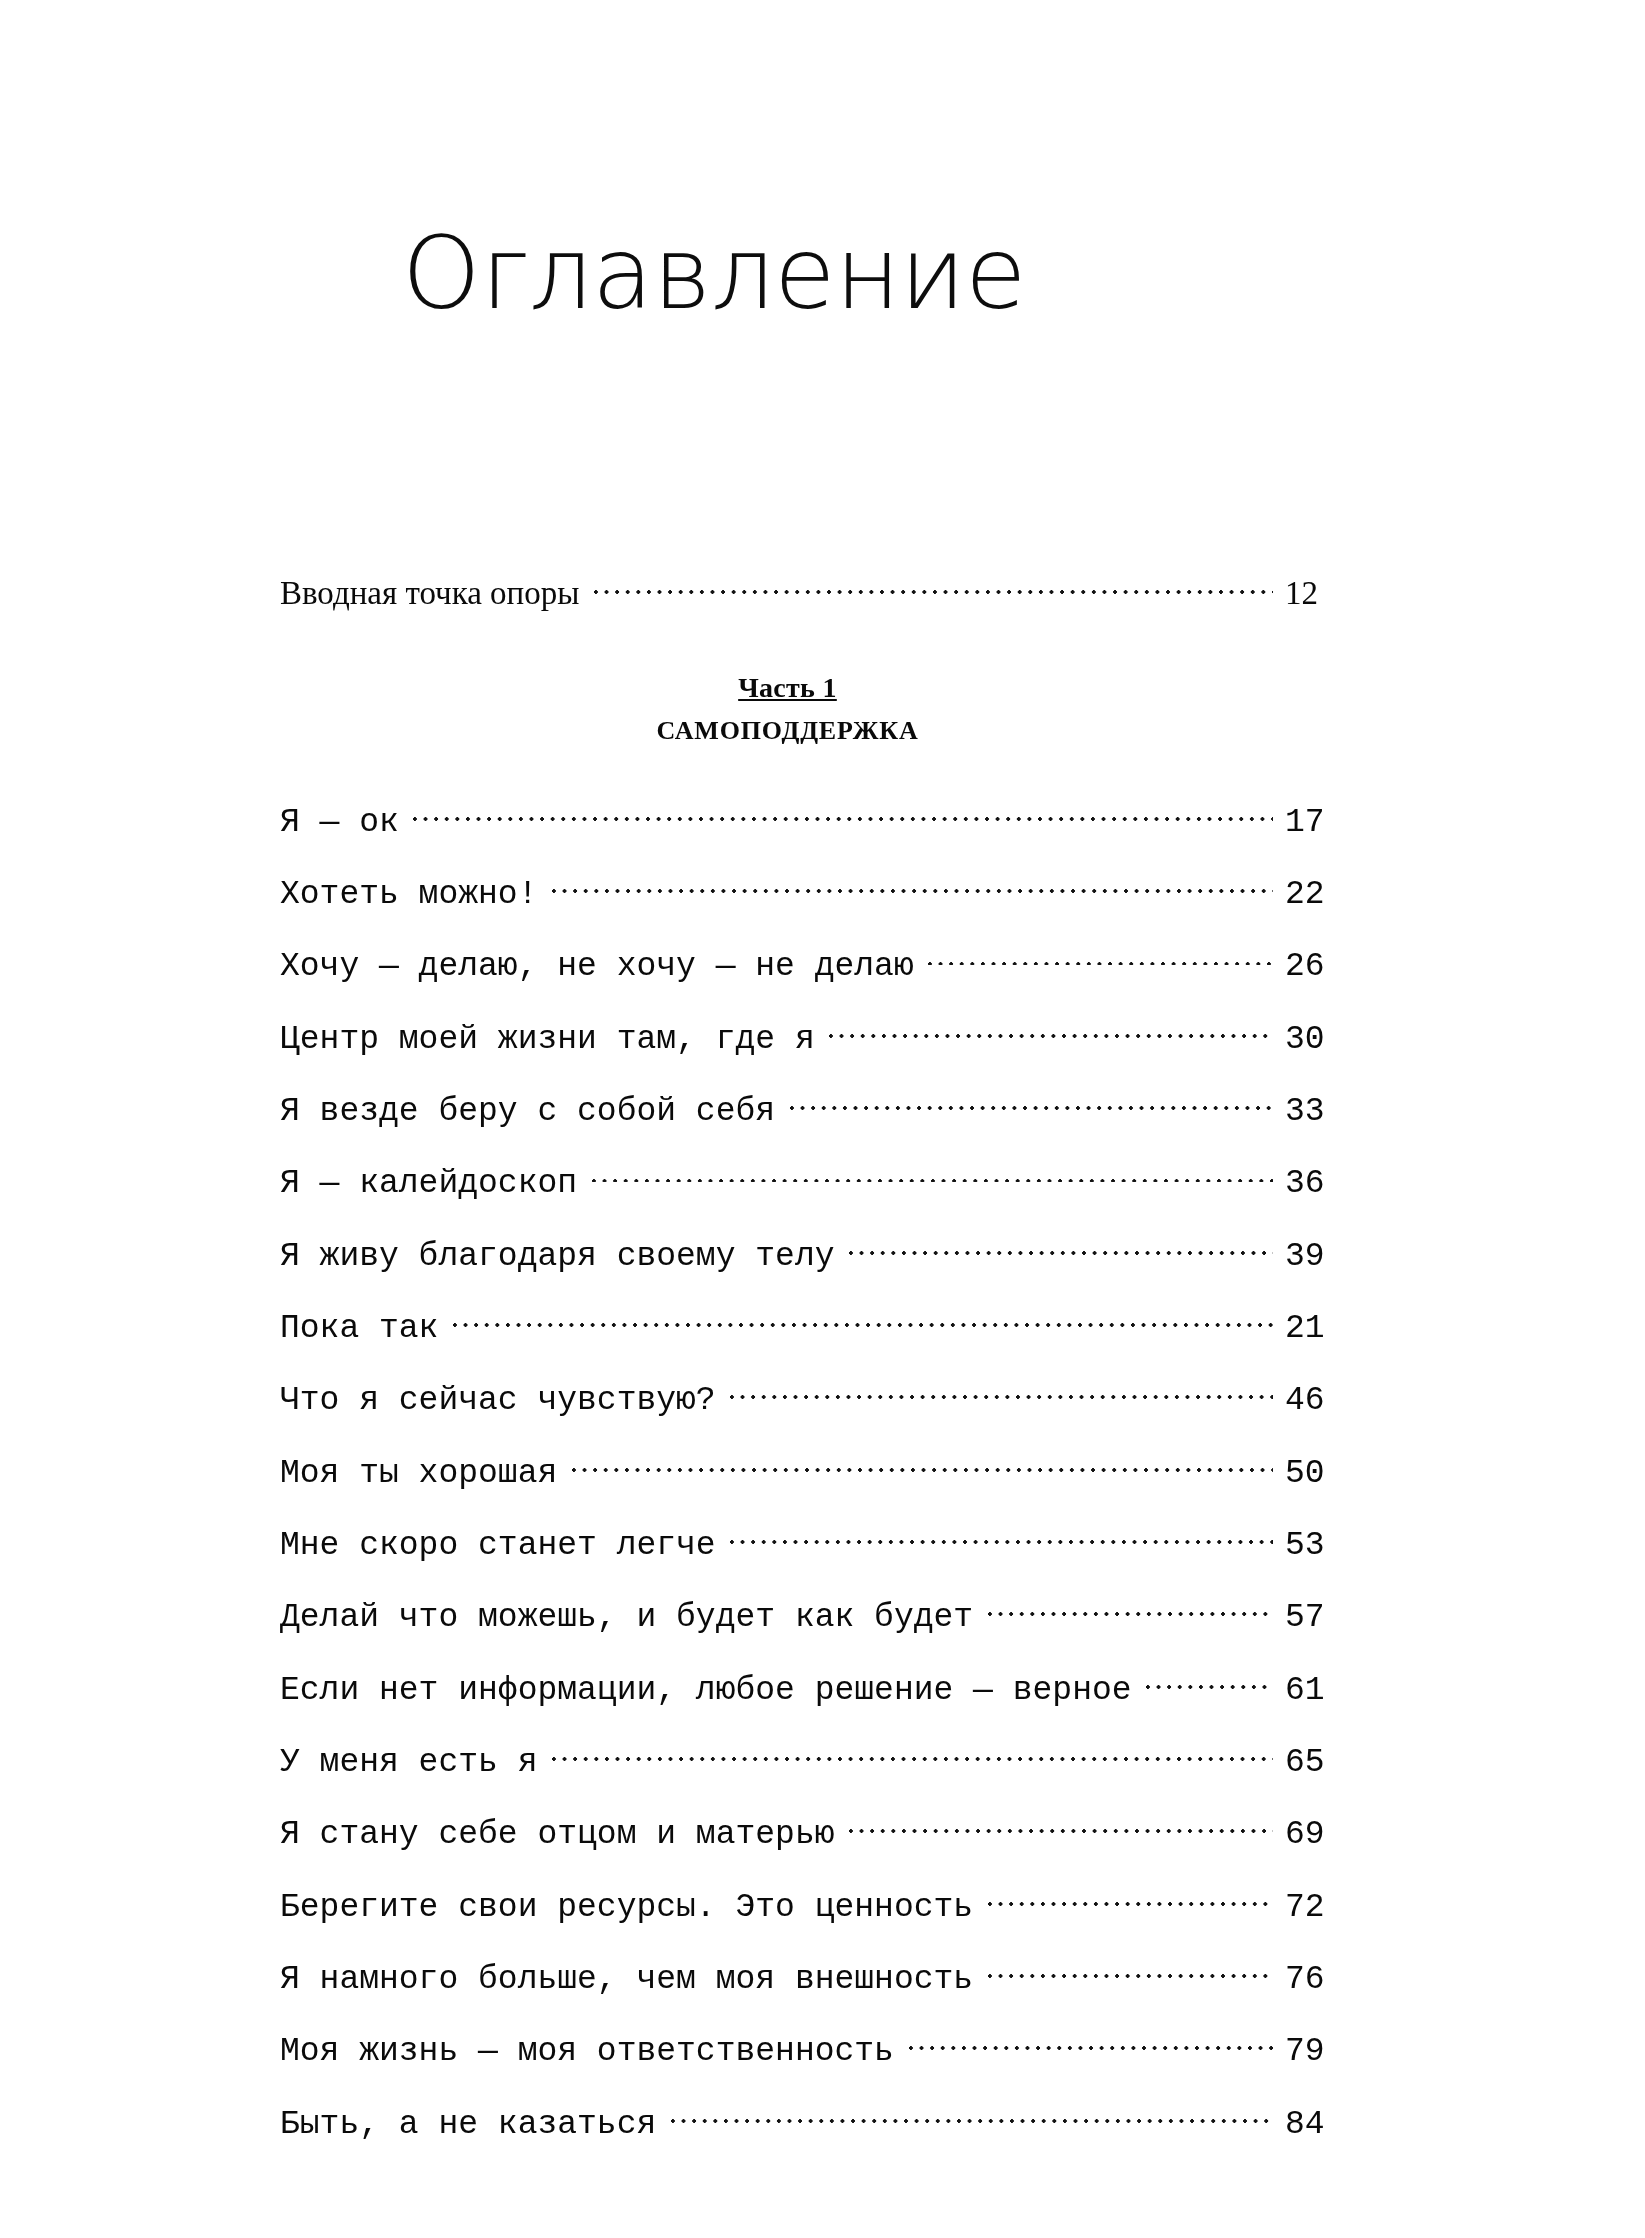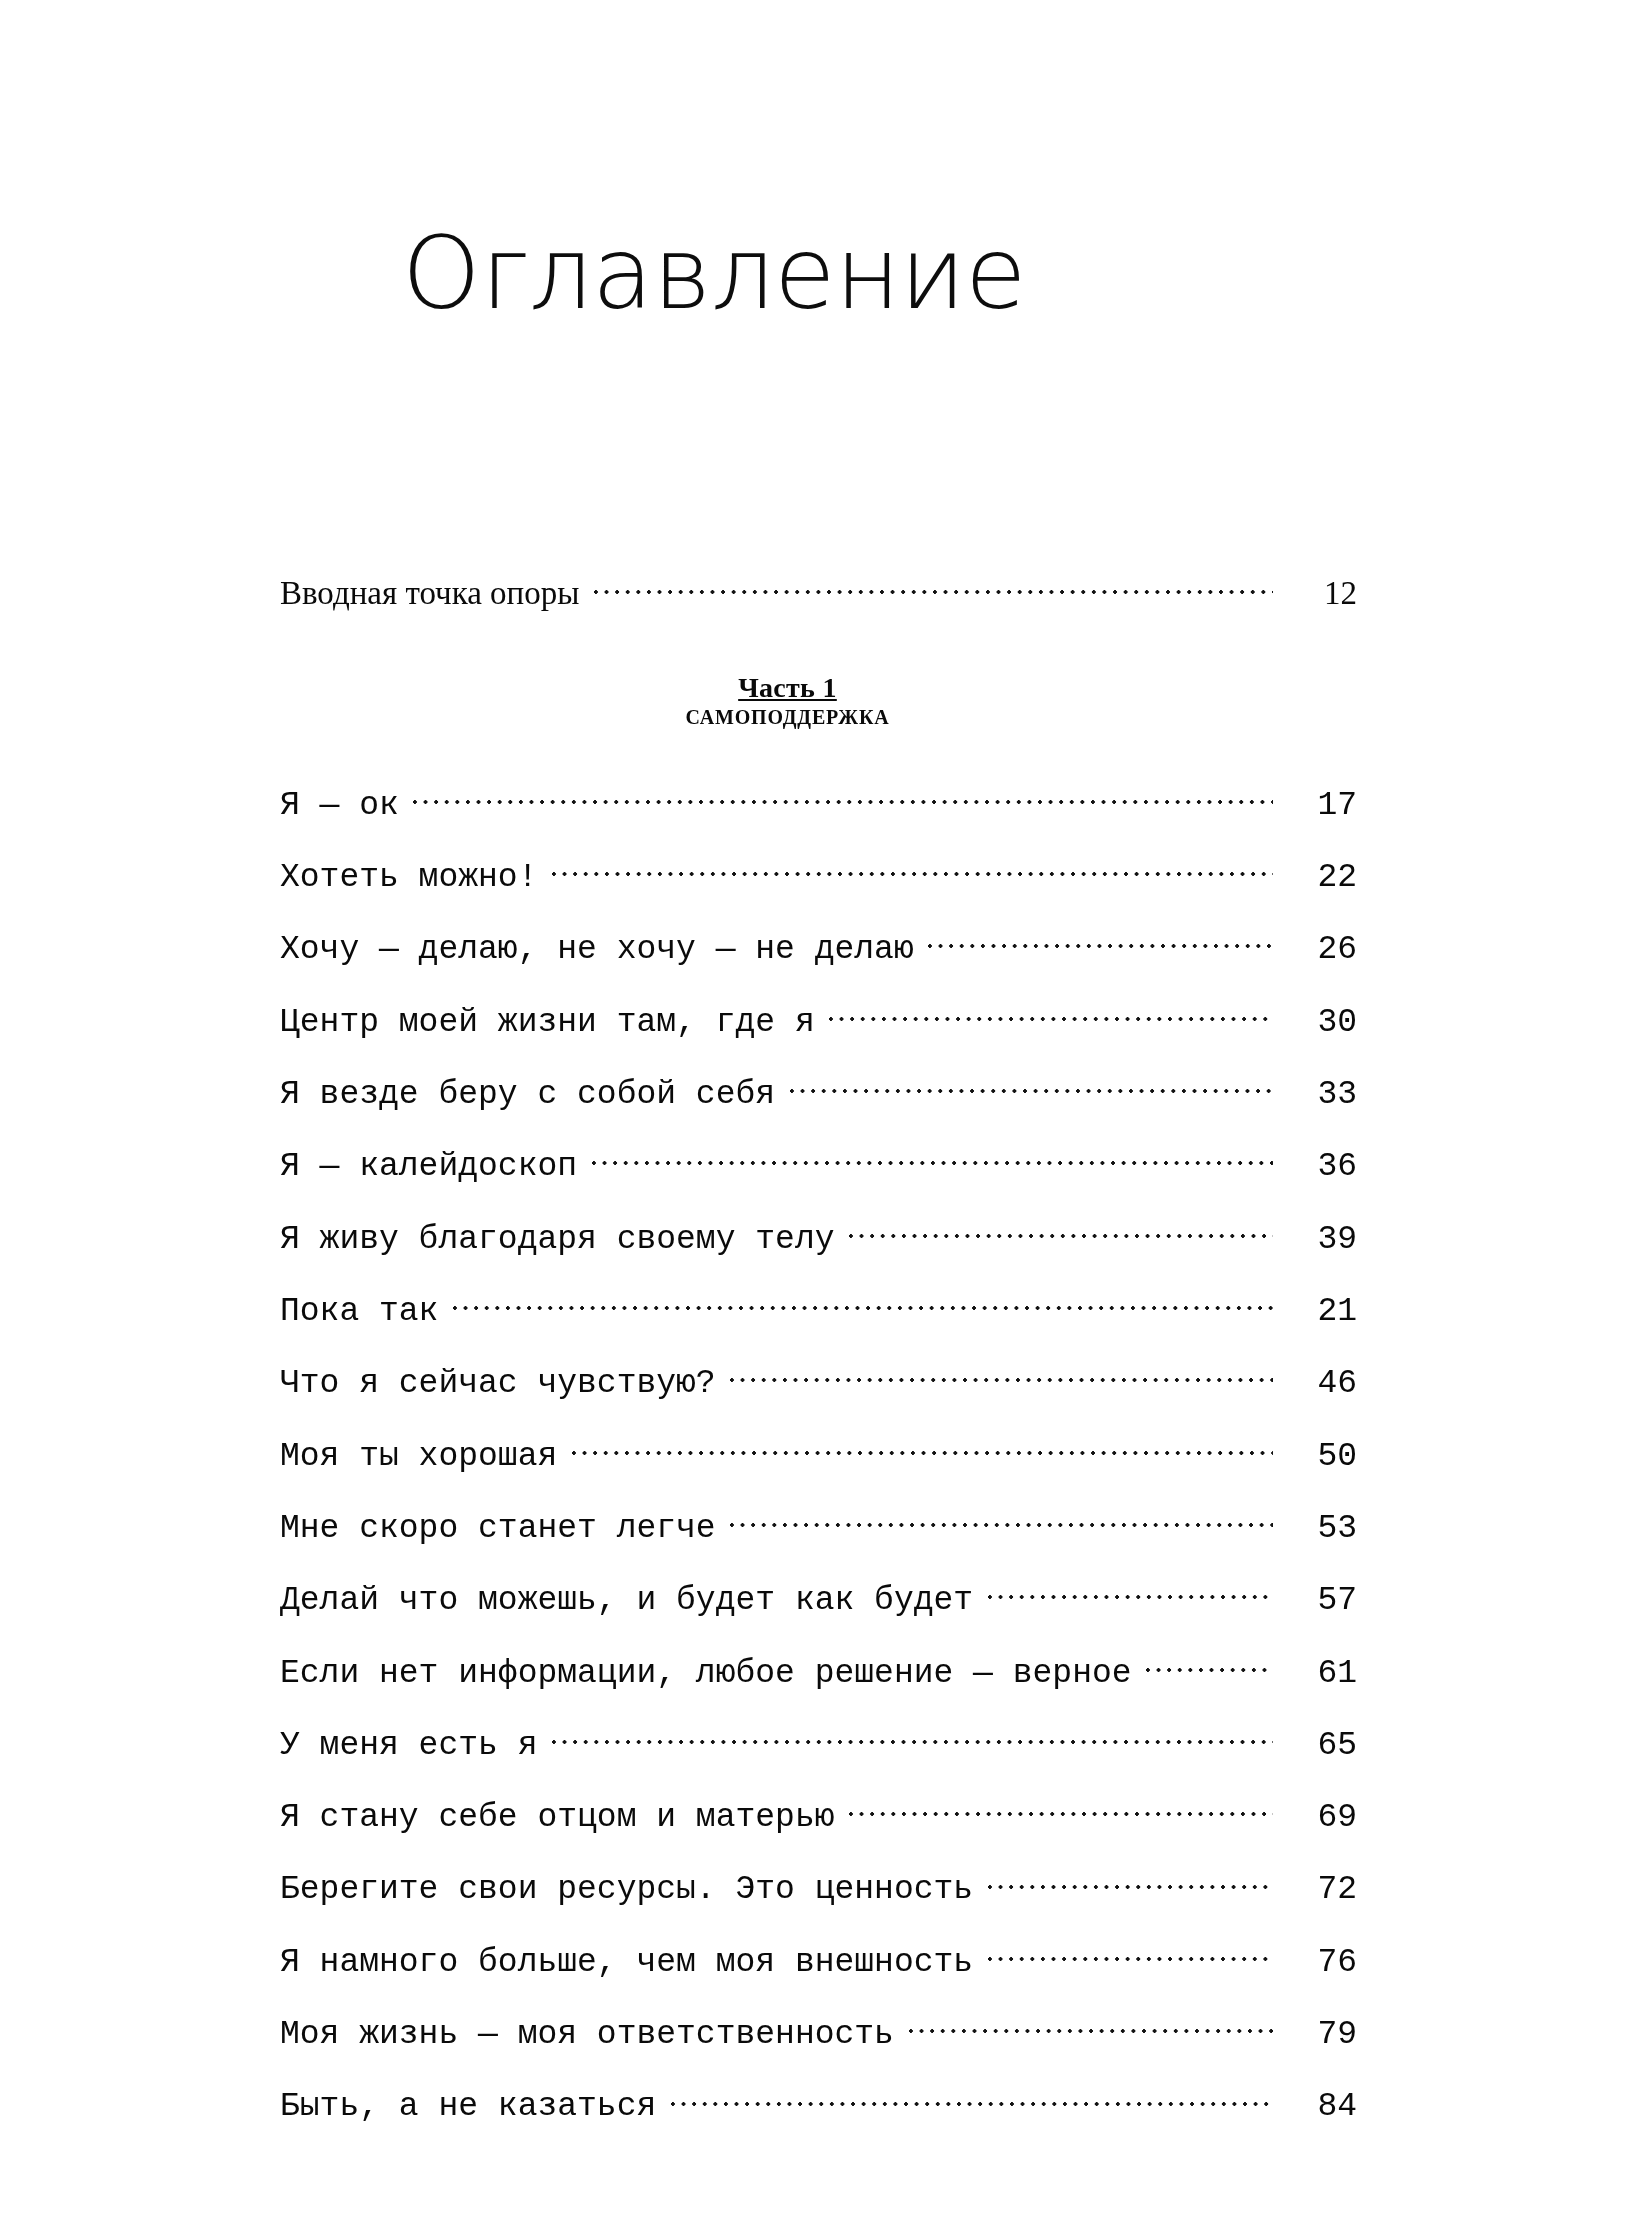--- a/index.html
+++ b/index.html
@@ -78,21 +78,21 @@
     right: 0;
     bottom: 0.30em;
     height: 3.9px;
     background-image: radial-gradient(circle at 2px 2px, #121212 1.7px, rgba(0,0,0,0) 1.9px);
     background-size: 10.6px 3.9px;
     background-repeat: repeat-x;
   }
   .toc-row .pageno {
     flex: 0 0 auto;
     width: 72px;
-    text-align: right;
+    text-align: left;
     padding-left: 12.3px;
   }
 
   
   .intro-row {
     margin-bottom: 0;
   }
 
   
   .part-block {
@@ -102,24 +102,24 @@
     margin-bottom: 51px;
     padding-right: 62px;
   }
   .part-block .part-number {
     font-size: 28px;
     line-height: 1.18;
     letter-spacing: 0.3px;
     text-decoration: underline;
   }
   .part-block .part-name {
-    font-size: 20px;
+    font-size: 26px;
     line-height: 1.18;
     letter-spacing: 0.8px;
-    margin-top: 2px;
+    margin-top: 12px;
   }
 
   
   .entry-list .toc-row {
     margin-top: 27.4px;
     font-family: Liberation Mono, monospace;
   }
   .entry-list .toc-row:first-child {
     margin-top: 0;
   }

